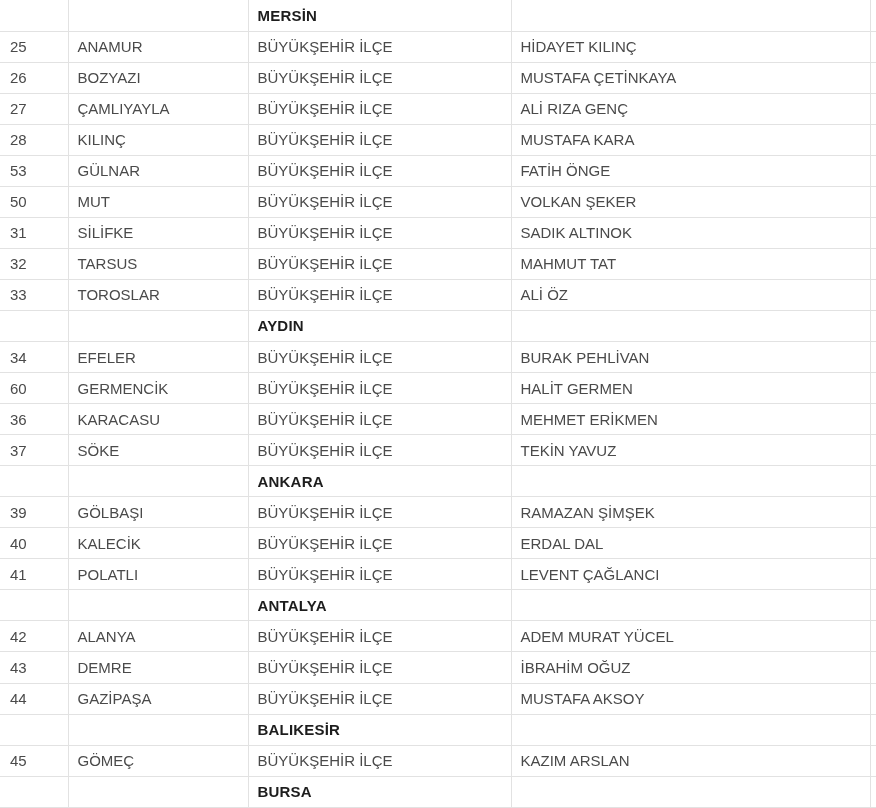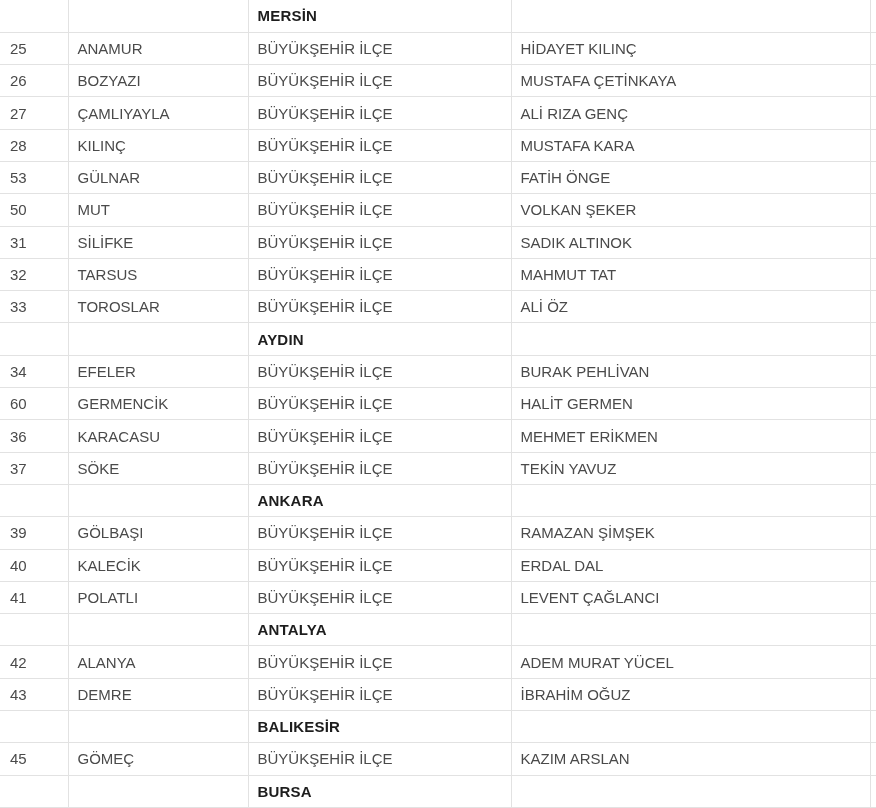--- a/index.html
+++ b/index.html
@@ -209,20 +209,27 @@
         <td></td>
       </tr>
       <tr>
         <td>43</td>
         <td>DEMRE</td>
         <td>BÜYÜKŞEHİR İLÇE</td>
         <td>İBRAHİM OĞUZ</td>
         <td></td>
       </tr>
       <tr>
+        <td>44</td>
+        <td>GAZİPAŞA</td>
+        <td>BÜYÜKŞEHİR İLÇE</td>
+        <td>MUSTAFA AKSOY</td>
+        <td></td>
+      </tr>
+      <tr>
         <td></td>
         <td></td>
         <td class="section">BALIKESİR</td>
         <td></td>
         <td></td>
       </tr>
       <tr>
         <td>45</td>
         <td>GÖMEÇ</td>
         <td>BÜYÜKŞEHİR İLÇE</td>

